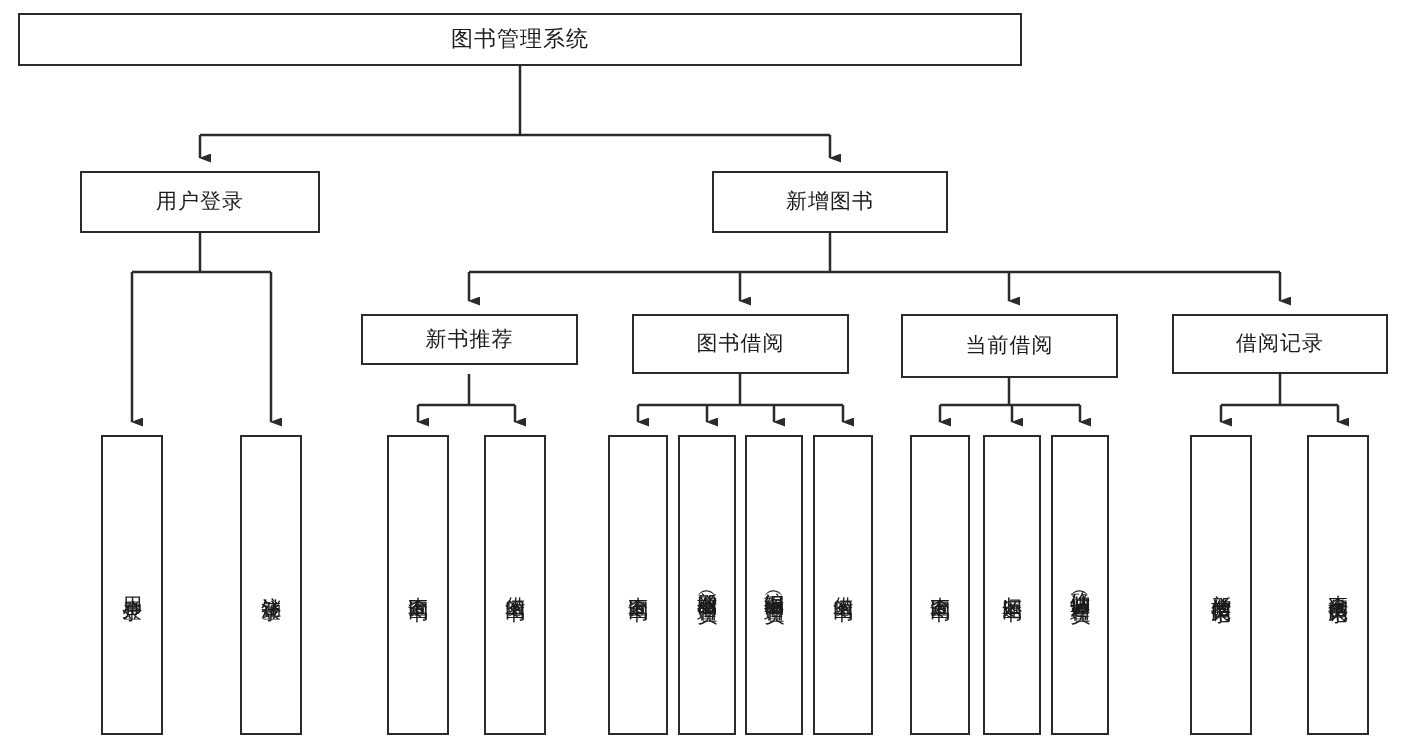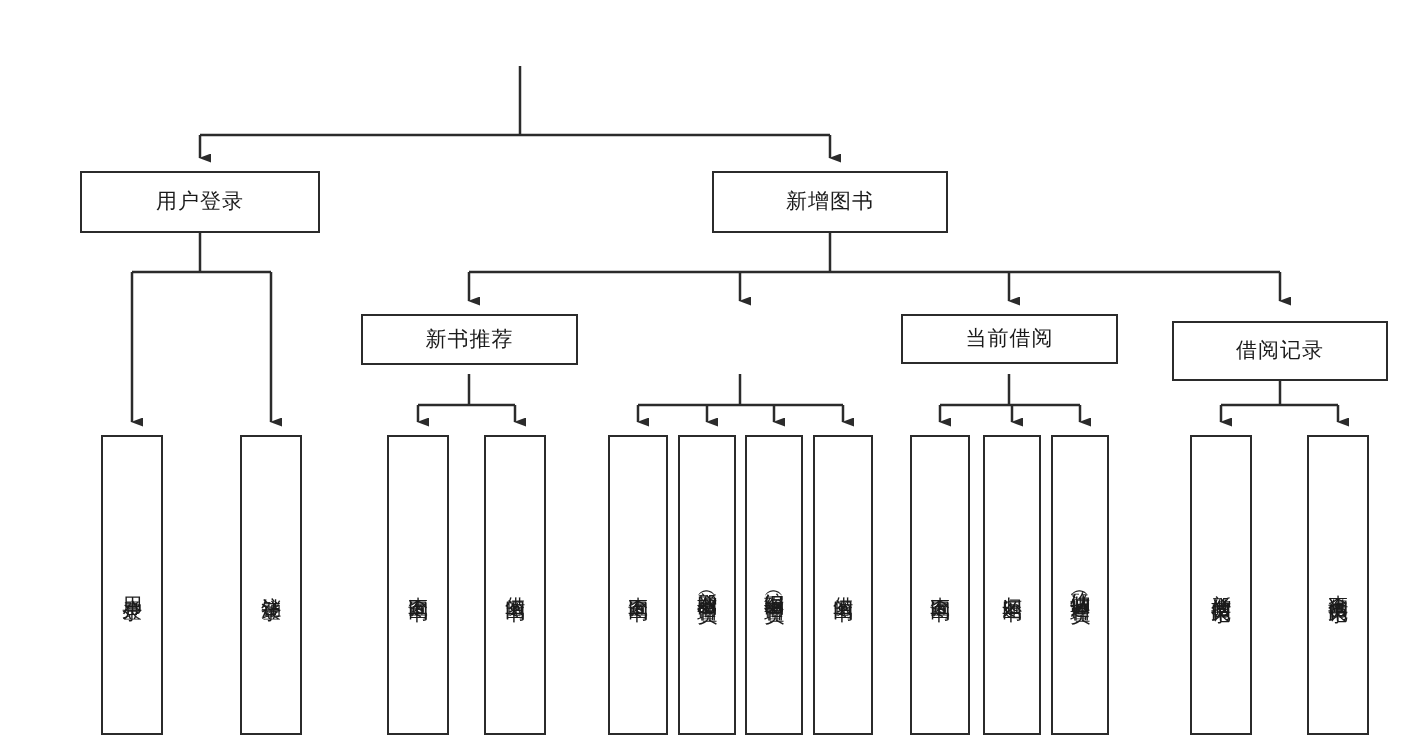--- a/index.html
+++ b/index.html
@@ -117,35 +117,41 @@
       <path d="M 1012,405 L 1012,422" marker-end="url(#arrowhead)"></path>
       <path d="M 1080,405 L 1080,422" marker-end="url(#arrowhead)"></path>
 
       <path d="M 1280,374 L 1280,405"></path>
       <path d="M 1221,405 L 1338,405"></path>
       <path d="M 1221,405 L 1221,422" marker-end="url(#arrowhead)"></path>
       <path d="M 1338,405 L 1338,422" marker-end="url(#arrowhead)"></path>
     </g>
   </svg>
 
+  <div class="node node-h node-root" style="left:18px; top:13px; width:1004px; height:53px;">
+    <span class="node-label">图书管理系统</span>
+  </div>
 
   <div class="node node-h" style="left:80px; top:171px; width:240px; height:62px;">
     <span class="node-label">用户登录</span>
   </div>
   <div class="node node-h" style="left:712px; top:171px; width:236px; height:62px;">
     <span class="node-label">新增图书</span>
   </div>
 
   <div class="node node-h" style="left:361px; top:314px; width:217px; height:51px;">
     <span class="node-label">新书推荐</span>
   </div>
-  <div class="node node-h" style="left:901px; top:314px; width:217px; height:50px;">
+  <div class="node node-h" style="left:632px; top:314px; width:217px; height:60px;">
+    <span class="node-label">图书借阅</span>
+  </div>
+  <div class="node node-h" style="left:901px; top:314px; width:217px; height:64px;">
     <span class="node-label">当前借阅</span>
   </div>
-  <div class="node node-h" style="left:1172px; top:321px; width:216px; height:60px;">
+  <div class="node node-h" style="left:1172px; top:314px; width:216px; height:60px;">
     <span class="node-label">借阅记录</span>
   </div>
 
   <div class="node node-v" style="left:101px; top:435px; width:62px; height:300px;">
     <span class="node-label">用户登录</span>
   </div>
   <div class="node node-v" style="left:240px; top:435px; width:62px; height:300px;">
     <span class="node-label">注销登录</span>
   </div>
   <div class="node node-v" style="left:387px; top:435px; width:62px; height:300px;">

